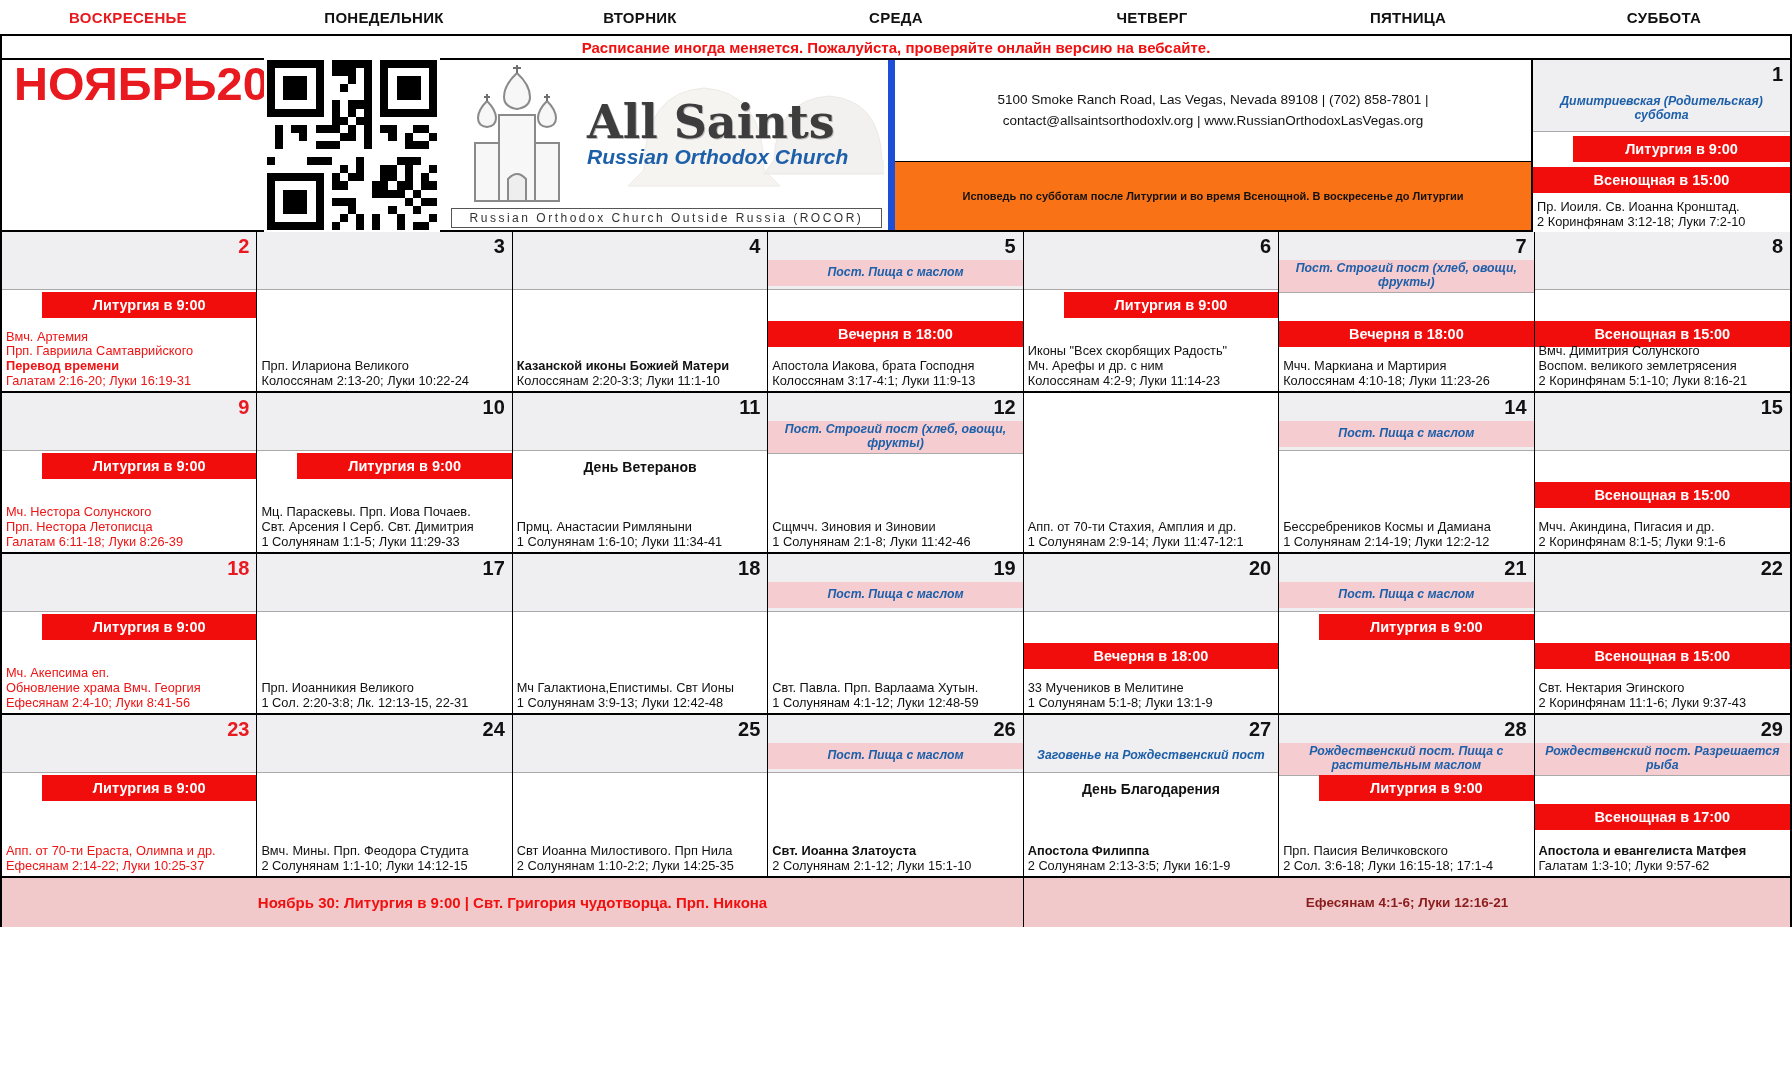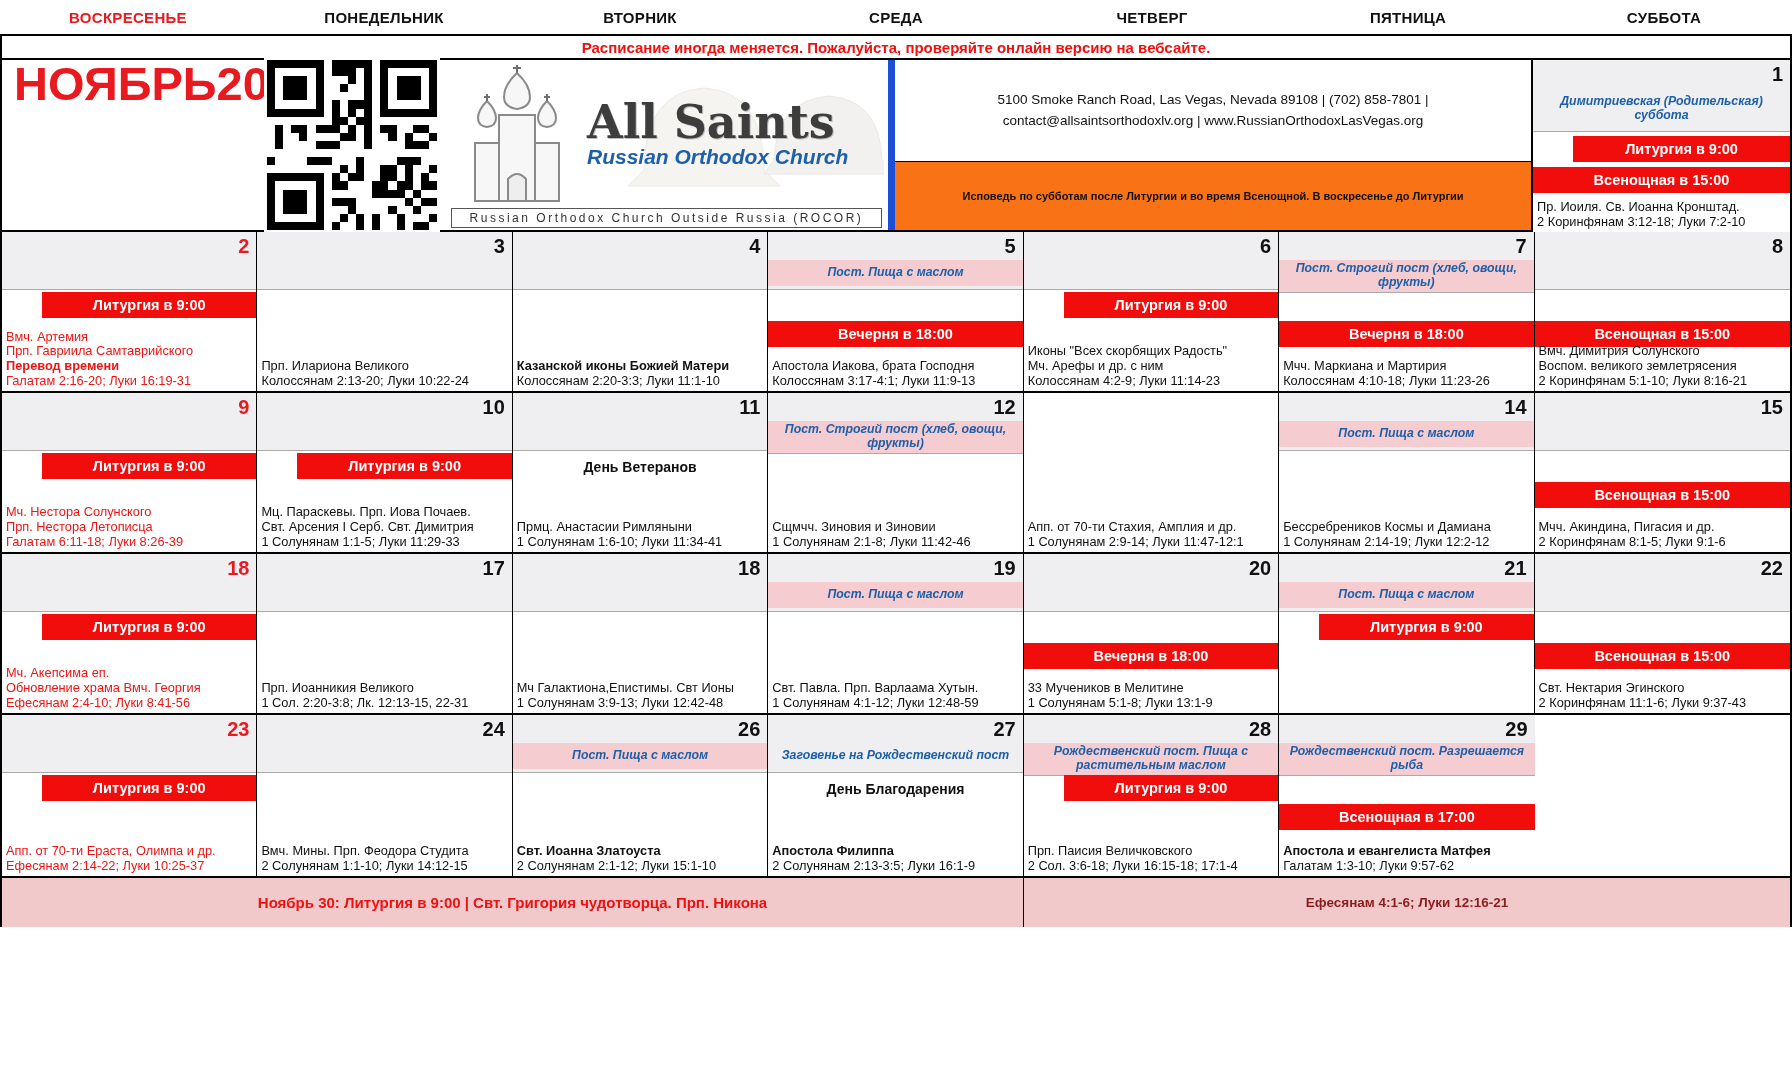--- a/index.html
+++ b/index.html
@@ -506,20 +506,29 @@
     <div class="numarea">
       <div class="num">24</div>
     </div>
   <div class="saints">
             <div>Вмч. Мины. Прп. Феодора Студита</div>
             <div>2 Солунянам 1:1-10; Луки 14:12-15</div>
           </div>
         </div>
         <div class="cell">
     <div class="numarea">
+      <div class="num">25</div>
+    </div>
+  <div class="saints">
+            <div>Свт Иоанна Милостивого. Прп Нила</div>
+            <div>2 Солунянам 1:10-2:2; Луки 14:25-35</div>
+          </div>
+        </div>
+        <div class="cell">
+    <div class="numarea">
       <div class="num">26</div>
     <div class="fast pink">Пост. Пища с маслом</div>
           </div>
   <div class="saints">
             <div class="b">Свт. Иоанна Златоуста</div>
             <div>2 Солунянам 2:1-12; Луки 15:1-10</div>
           </div>
         </div>
         <div class="cell">
     <div class="numarea">

